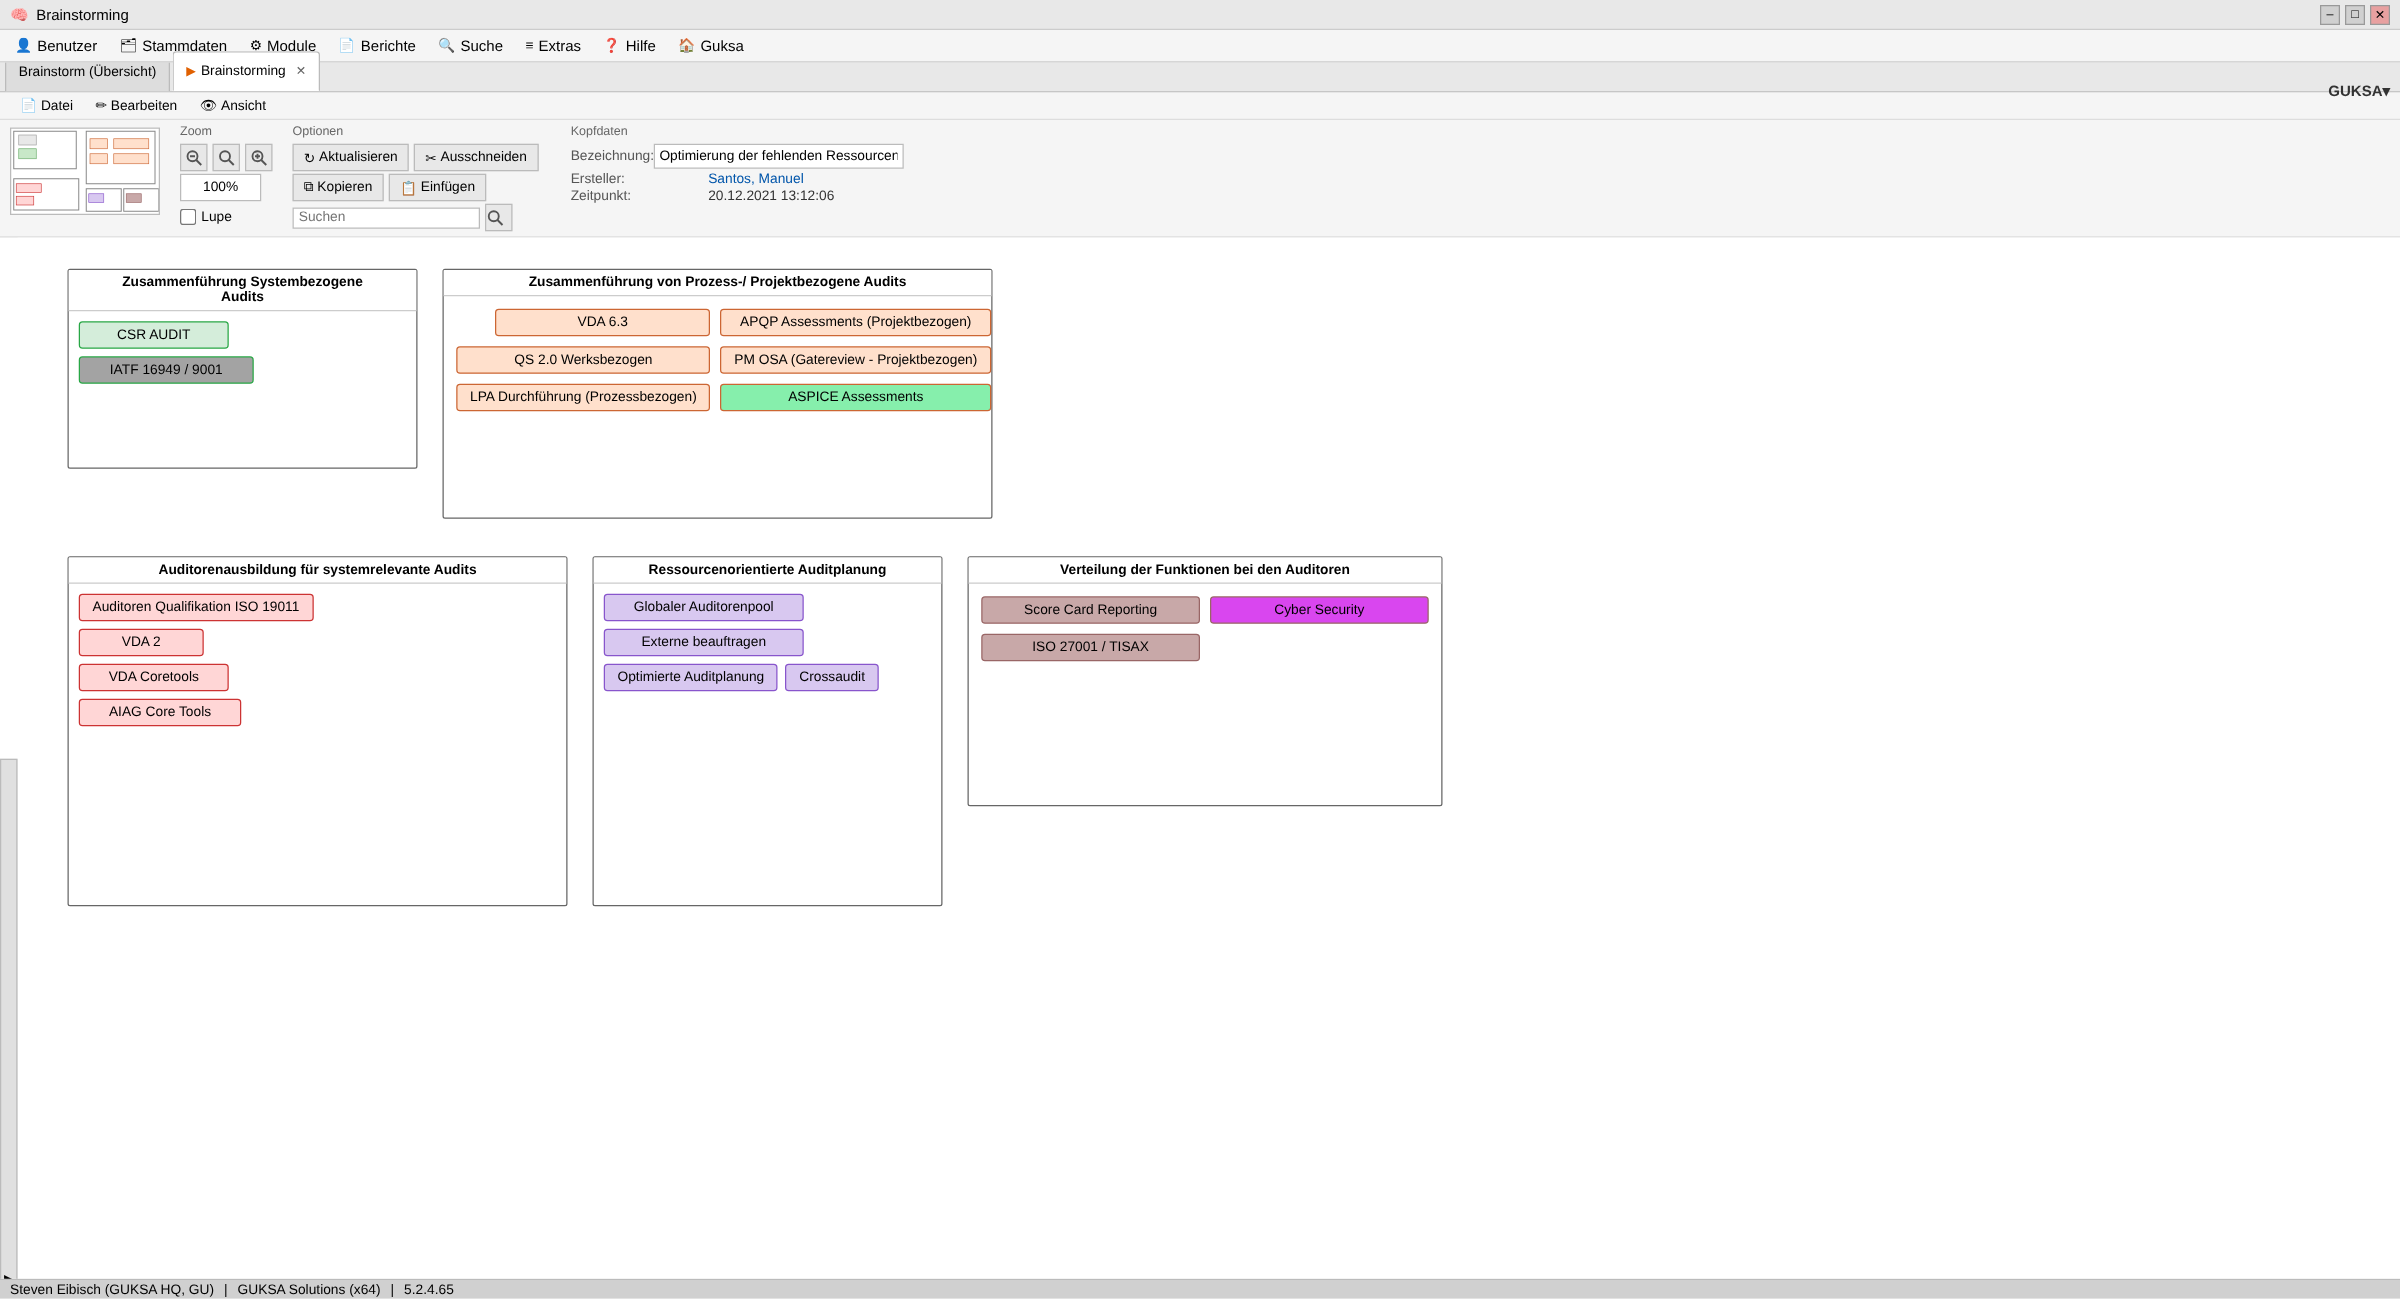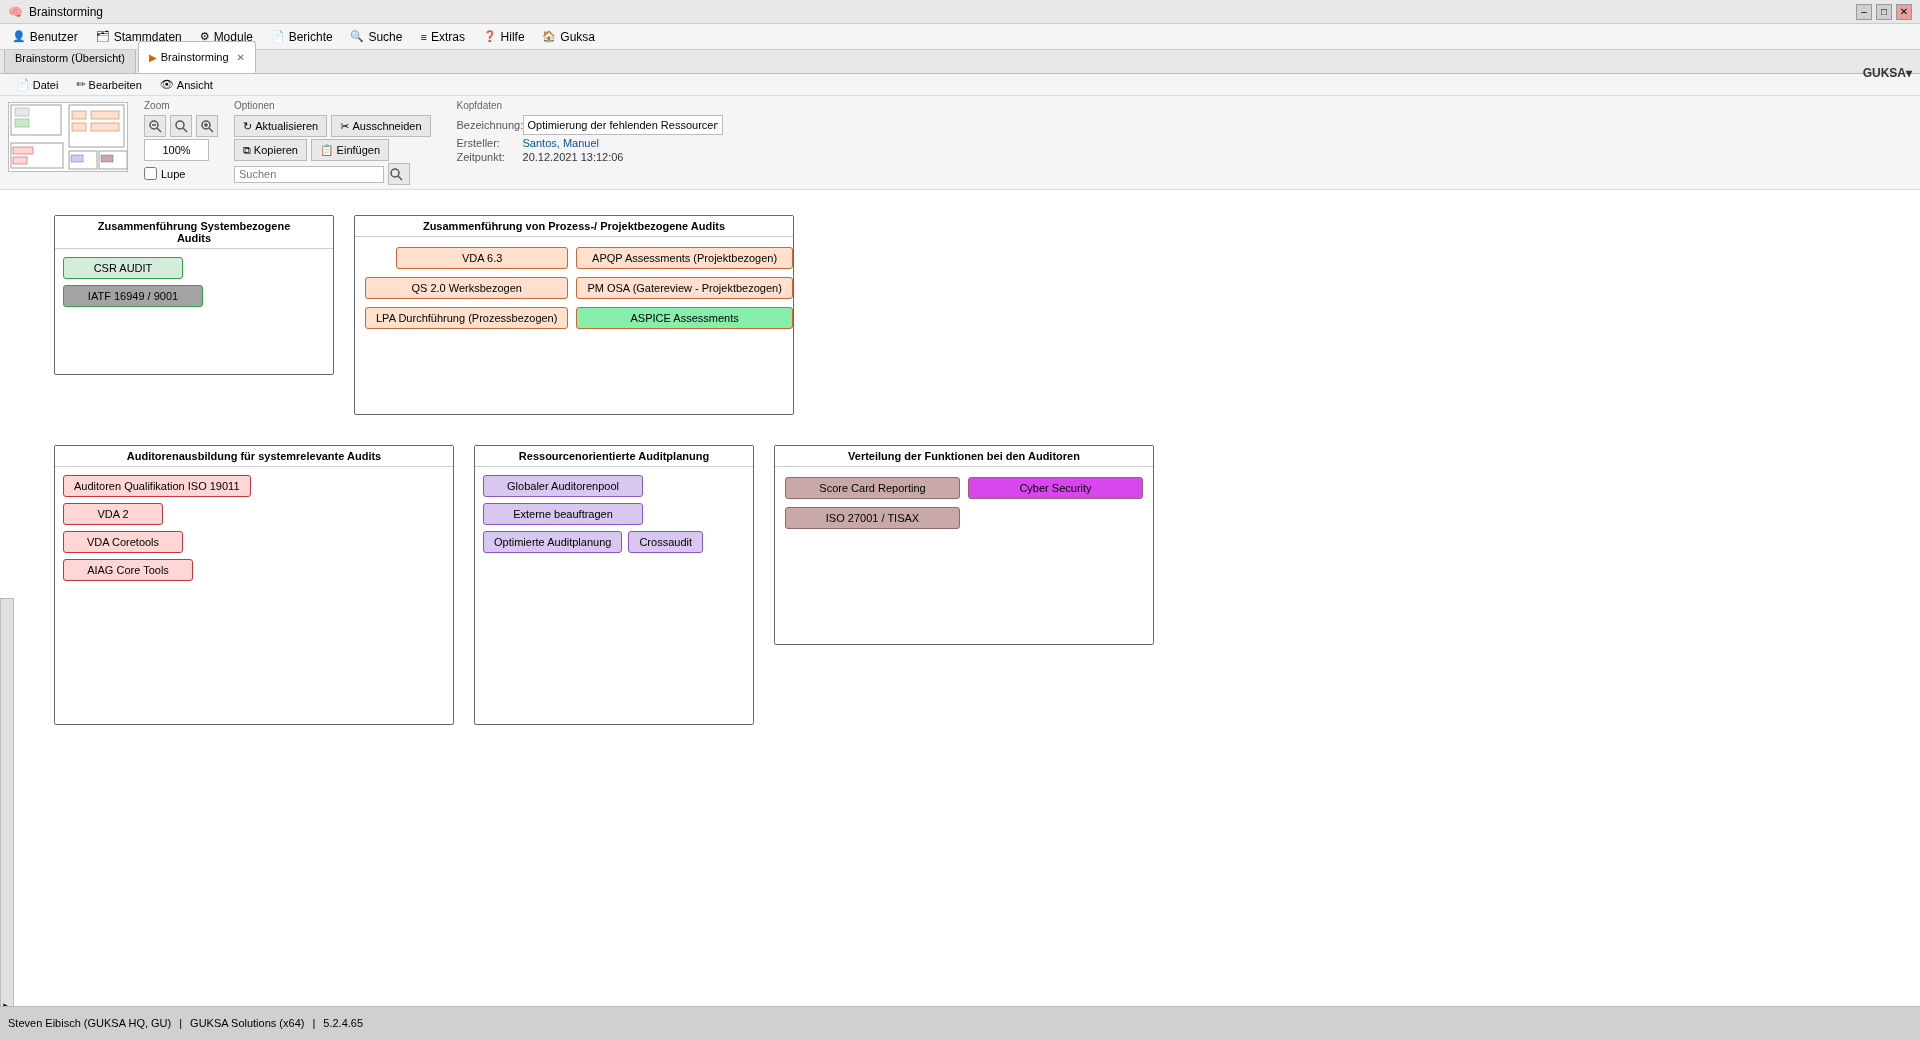--- a/index.html
+++ b/index.html
@@ -141,21 +141,21 @@
 
     
     .kopfdaten {
       display: flex;
       flex-direction: column;
       gap: 2px;
       font-size: 11px;
     }
     .kopf-row { display: flex; align-items: center; gap: 6px; }
     .kopf-label { width: 60px; color: #555; }
-    .kopf-value { color: #333; }
+    .kopf-value { color: #333; margin-left: 44px; }
     .kopf-value.link { color: #0055aa; cursor: pointer; }
     .kopf-value.date { color: #333; }
     .kopf-input { height: 20px; border: 1px solid #bbb; padding: 0 4px; font-size: 11px; width: 200px; background: white; }
 
     
     #preview-box {
       width: 120px;
       height: 70px;
       border: 1px solid #bbb;
       background: white;
@@ -193,21 +193,21 @@
       padding: 4px 10px;
       font-size: 11px;
       text-align: center;
       cursor: pointer;
       white-space: nowrap;
     }
 
     
     #statusbar {
       background: #d0d0d0;
-      height: 33px;
+      height: 16px;
       display: flex;
       align-items: center;
       padding: 0 8px;
       font-size: 11px;
       border-top: 1px solid #bbb;
       gap: 8px;
     }
 
     
     .file-toolbar {

